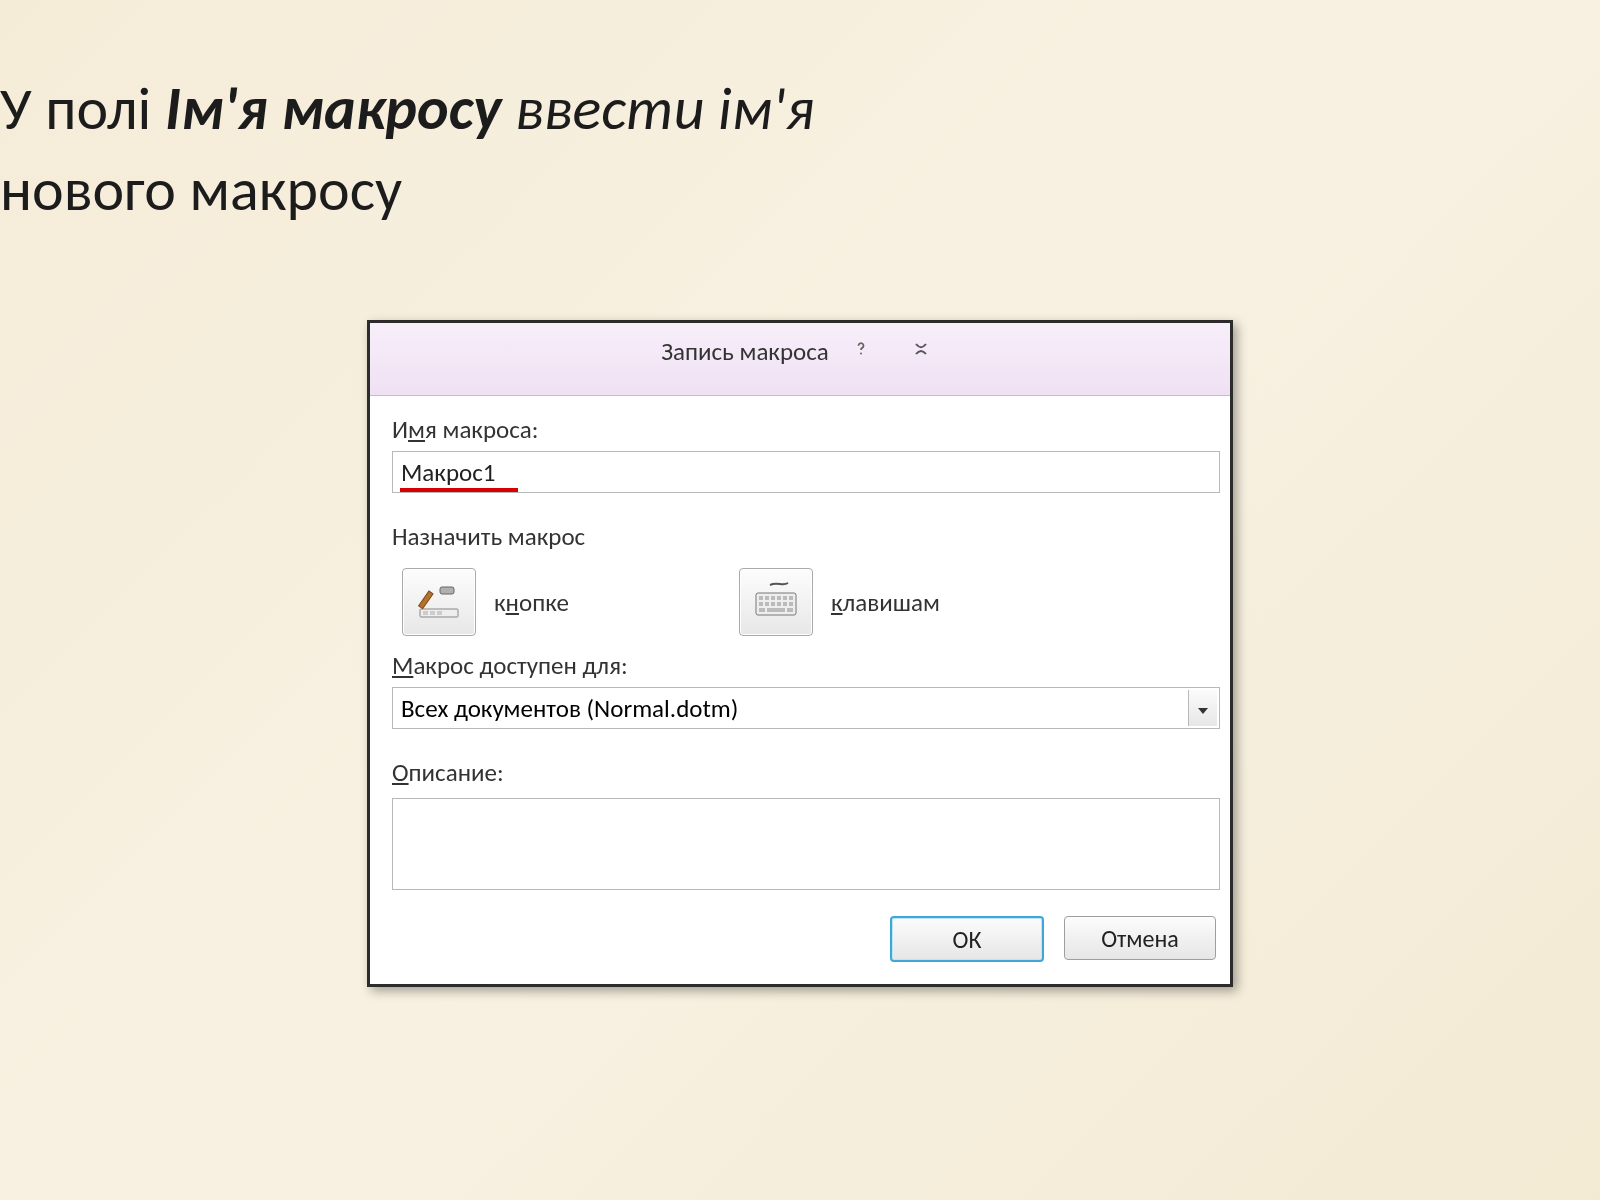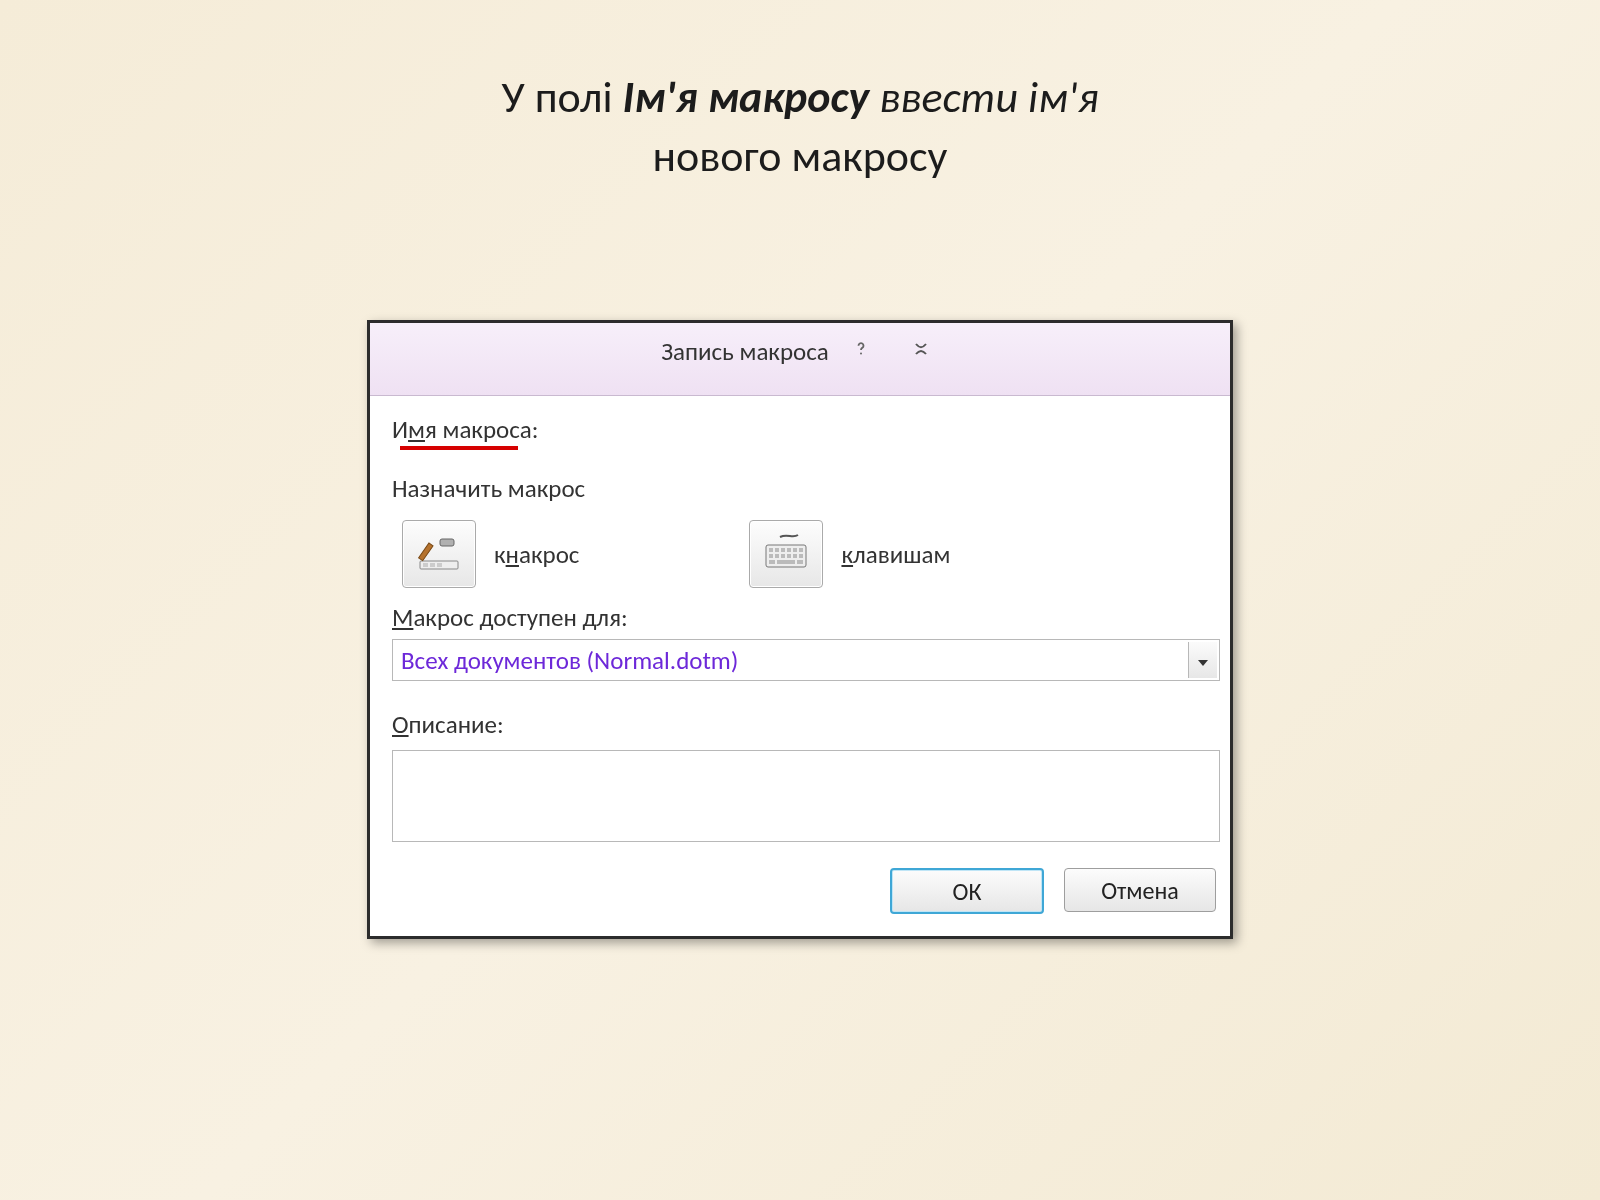--- a/index.html
+++ b/index.html
@@ -15,22 +15,22 @@
     width: 1600px;
     height: 1200px;
     position: relative;
     box-sizing: border-box;
   }
   .heading {
     position: absolute;
     top: 68px;
     left: 0;
     width: 100%;
-    text-align: center;
-    font-size: 44px;
+    text-align: left;
+    font-size: 60px;
     color: #1c1c1c;
     line-height: 1.35;
   }
   .heading .line1-a { font-style: normal; }
   .heading .line1-b { font-style: italic; font-weight: bold; }
   .heading .line1-c { font-style: italic; }
   .heading .line2 { display: block; }
 
   .dialog-wrap {
     position: absolute;
@@ -137,21 +137,21 @@
     position: relative;
     width: 100%;
     box-sizing: border-box;
     border: 1px solid #b8b8b8;
     background: #fff;
     height: 42px;
     display: flex;
     align-items: center;
     padding: 0 36px 0 8px;
     font-size: 25px;
-    color: #6d28d9;
+    color: #000000;
   }
   .select .arrow {
     position: absolute;
     right: 2px;
     top: 2px;
     bottom: 2px;
     width: 28px;
     display: flex;
     align-items: center;
     justify-content: center;
@@ -229,40 +229,41 @@
               </svg>
           </span>
         </div>
       </div>
     </div>
 
     <div class="body">
       <div class="lbl">
         <span>И</span><span class="ul">м</span><span>я макроса:</span>
       </div>
+      <input class="text-input" value="Макрос1" style="">
       <div class="name-underline"></div>
 
       <div class="lbl section-lbl">Назначить макрос</div>
 
       <div class="assign-row">
         <div class="assign-item">
           <div class="icon-btn">
             <span>
               <svg width="46" height="42" viewBox="0 0 46 42">
                 <rect x="4" y="30" width="38" height="8" rx="1" fill="#eee" stroke="#888"></rect>
                 <rect x="7" y="32" width="5" height="4" fill="#ccc"></rect>
                   <rect x="14" y="32" width="5" height="4" fill="#ccc"></rect>
                   <rect x="21" y="32" width="5" height="4" fill="#ccc"></rect>
                 <rect x="24" y="8" width="14" height="7" rx="2" fill="#b0b0b0" stroke="#666"></rect>
                 <rect x="12" y="13" width="5" height="18" transform="rotate(35 14 14)" fill="#b5722d" stroke="#7a4a17"></rect>
               </svg>
             </span>
           </div>
           <div class="assign-text">
-            <span>к</span><span class="ul">н</span><span>акрос</span>
+            <span>к</span><span class="ul">н</span><span>опке</span>
           </div>
         </div>
 
         <div class="assign-item">
           <div class="icon-btn">
             <span>
               <svg width="48" height="42" viewBox="0 0 48 42">
                 <path d="M18 6 C26 2 30 8 36 4" fill="none" stroke="#555" stroke-width="2"></path>
                 <rect x="4" y="14" width="40" height="22" rx="2" fill="#eee" stroke="#777"></rect>
                 <g fill="#bbb">

